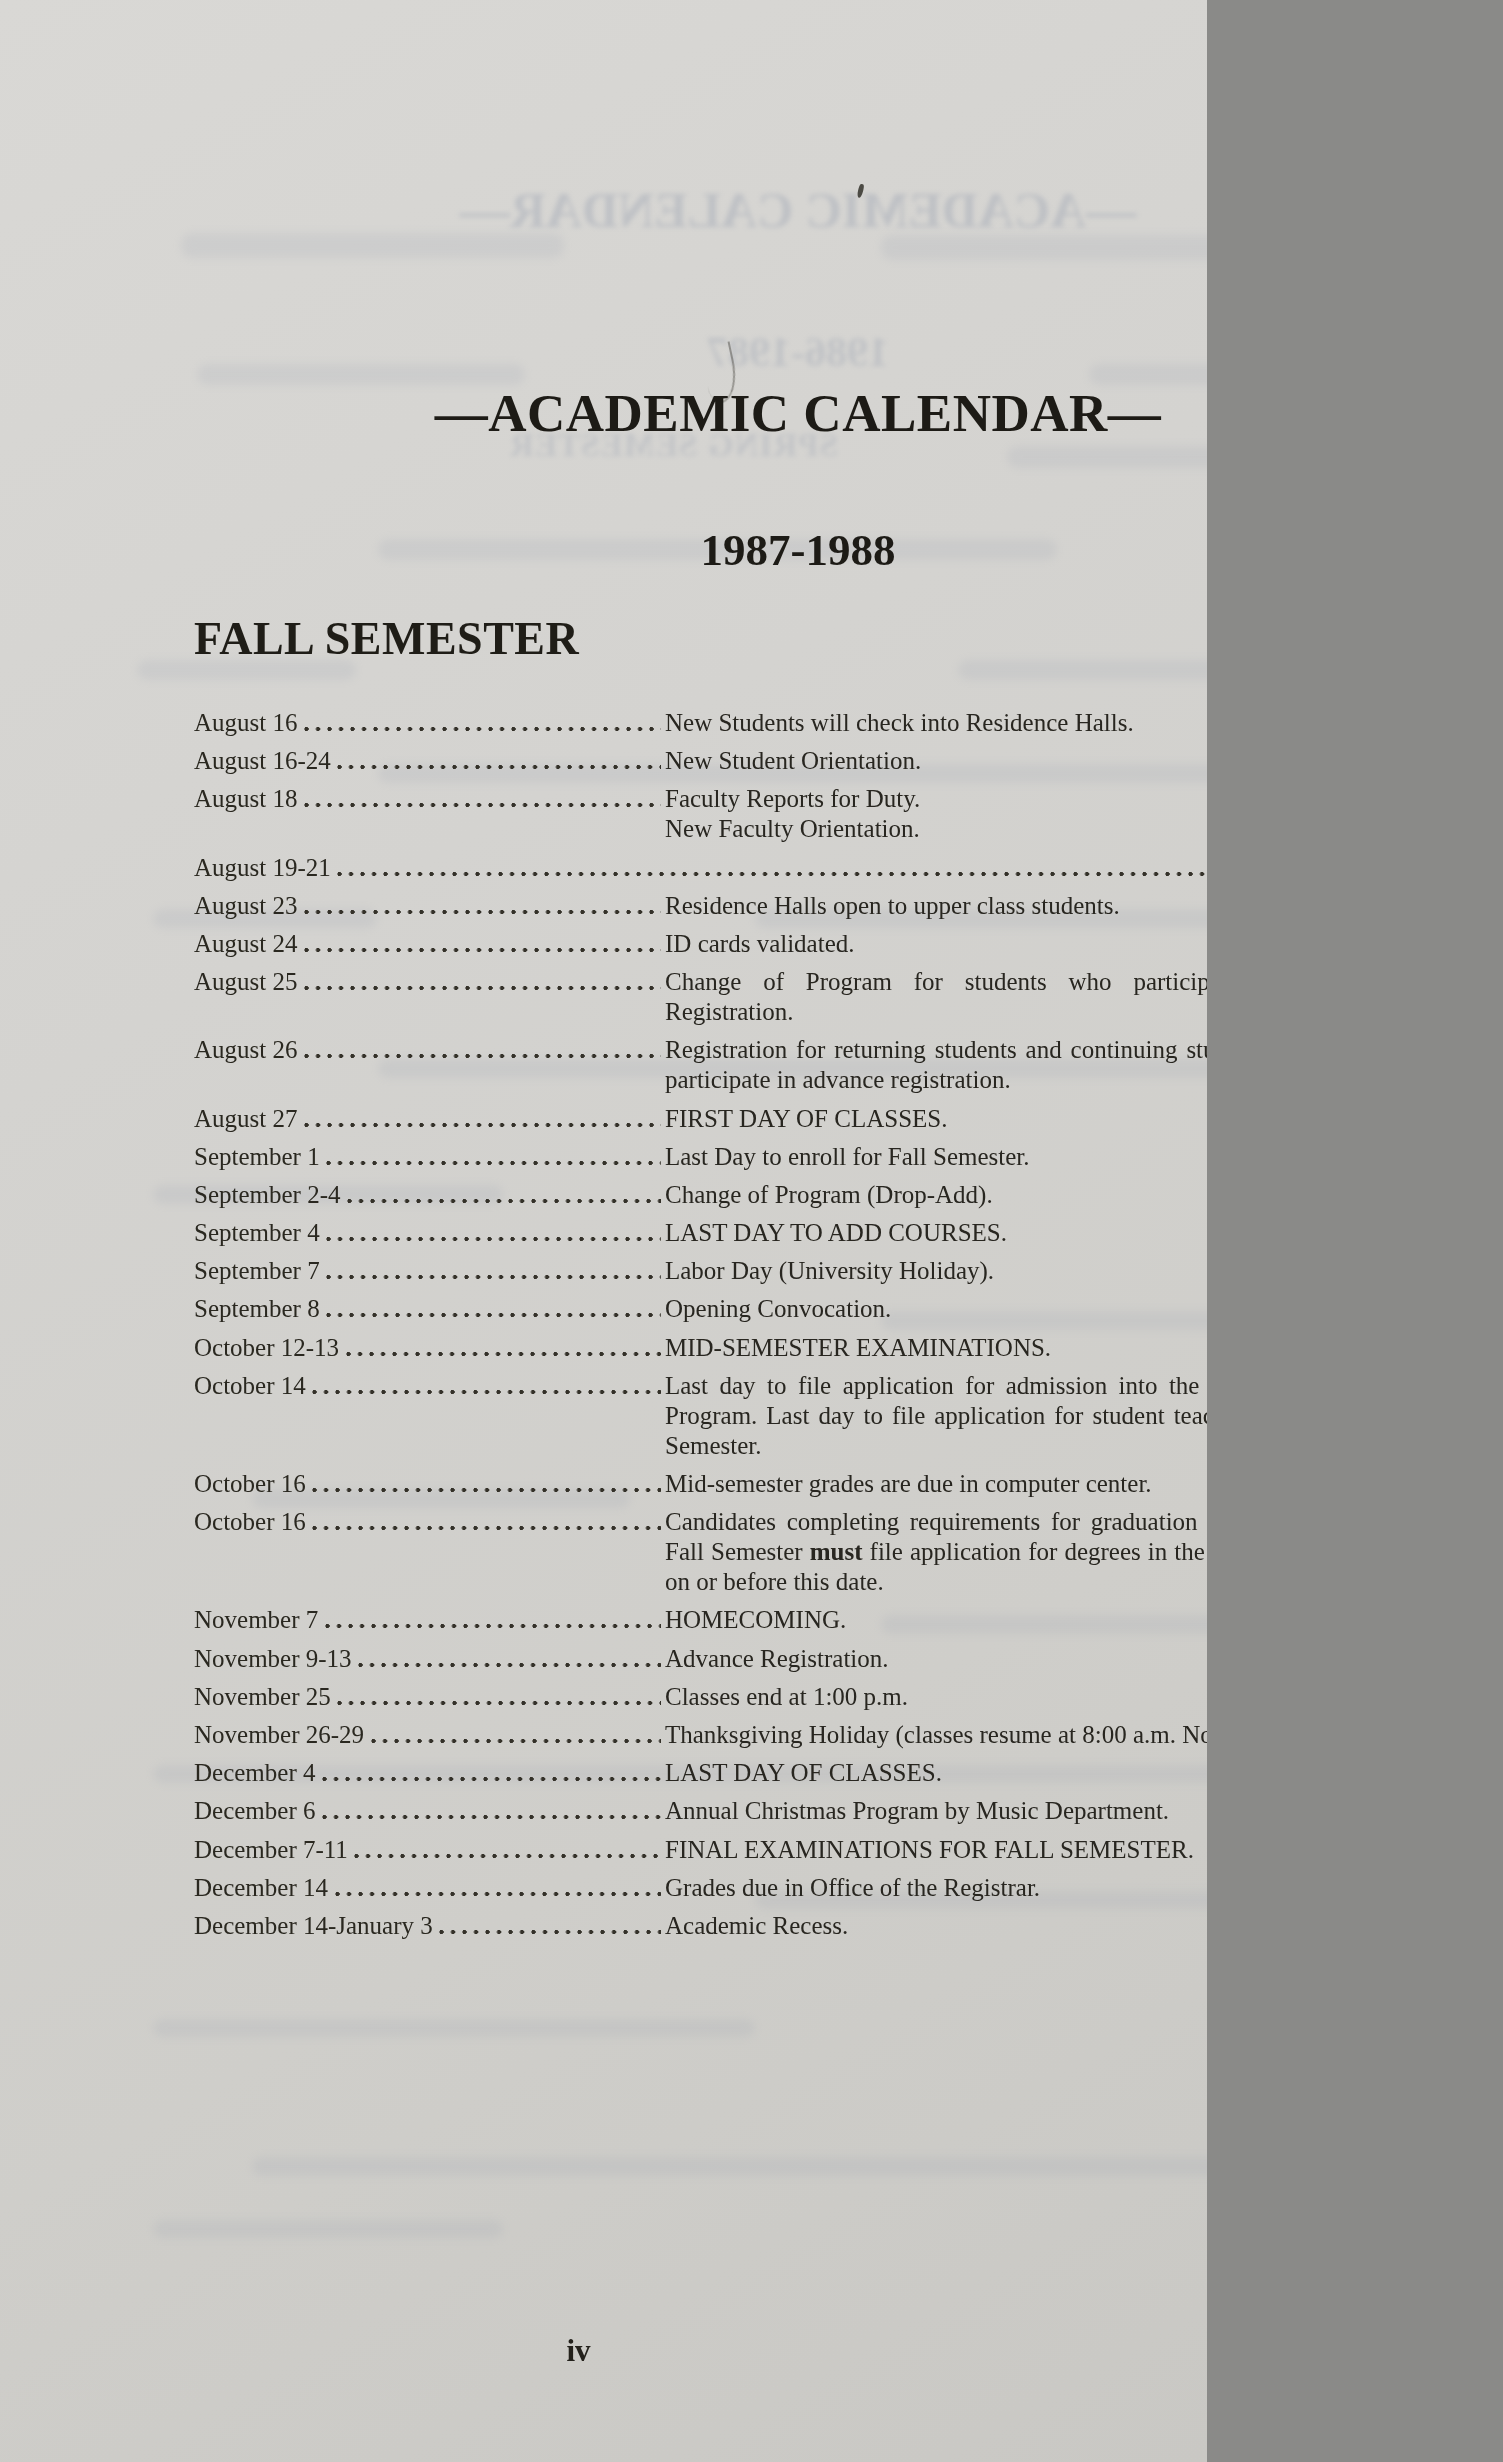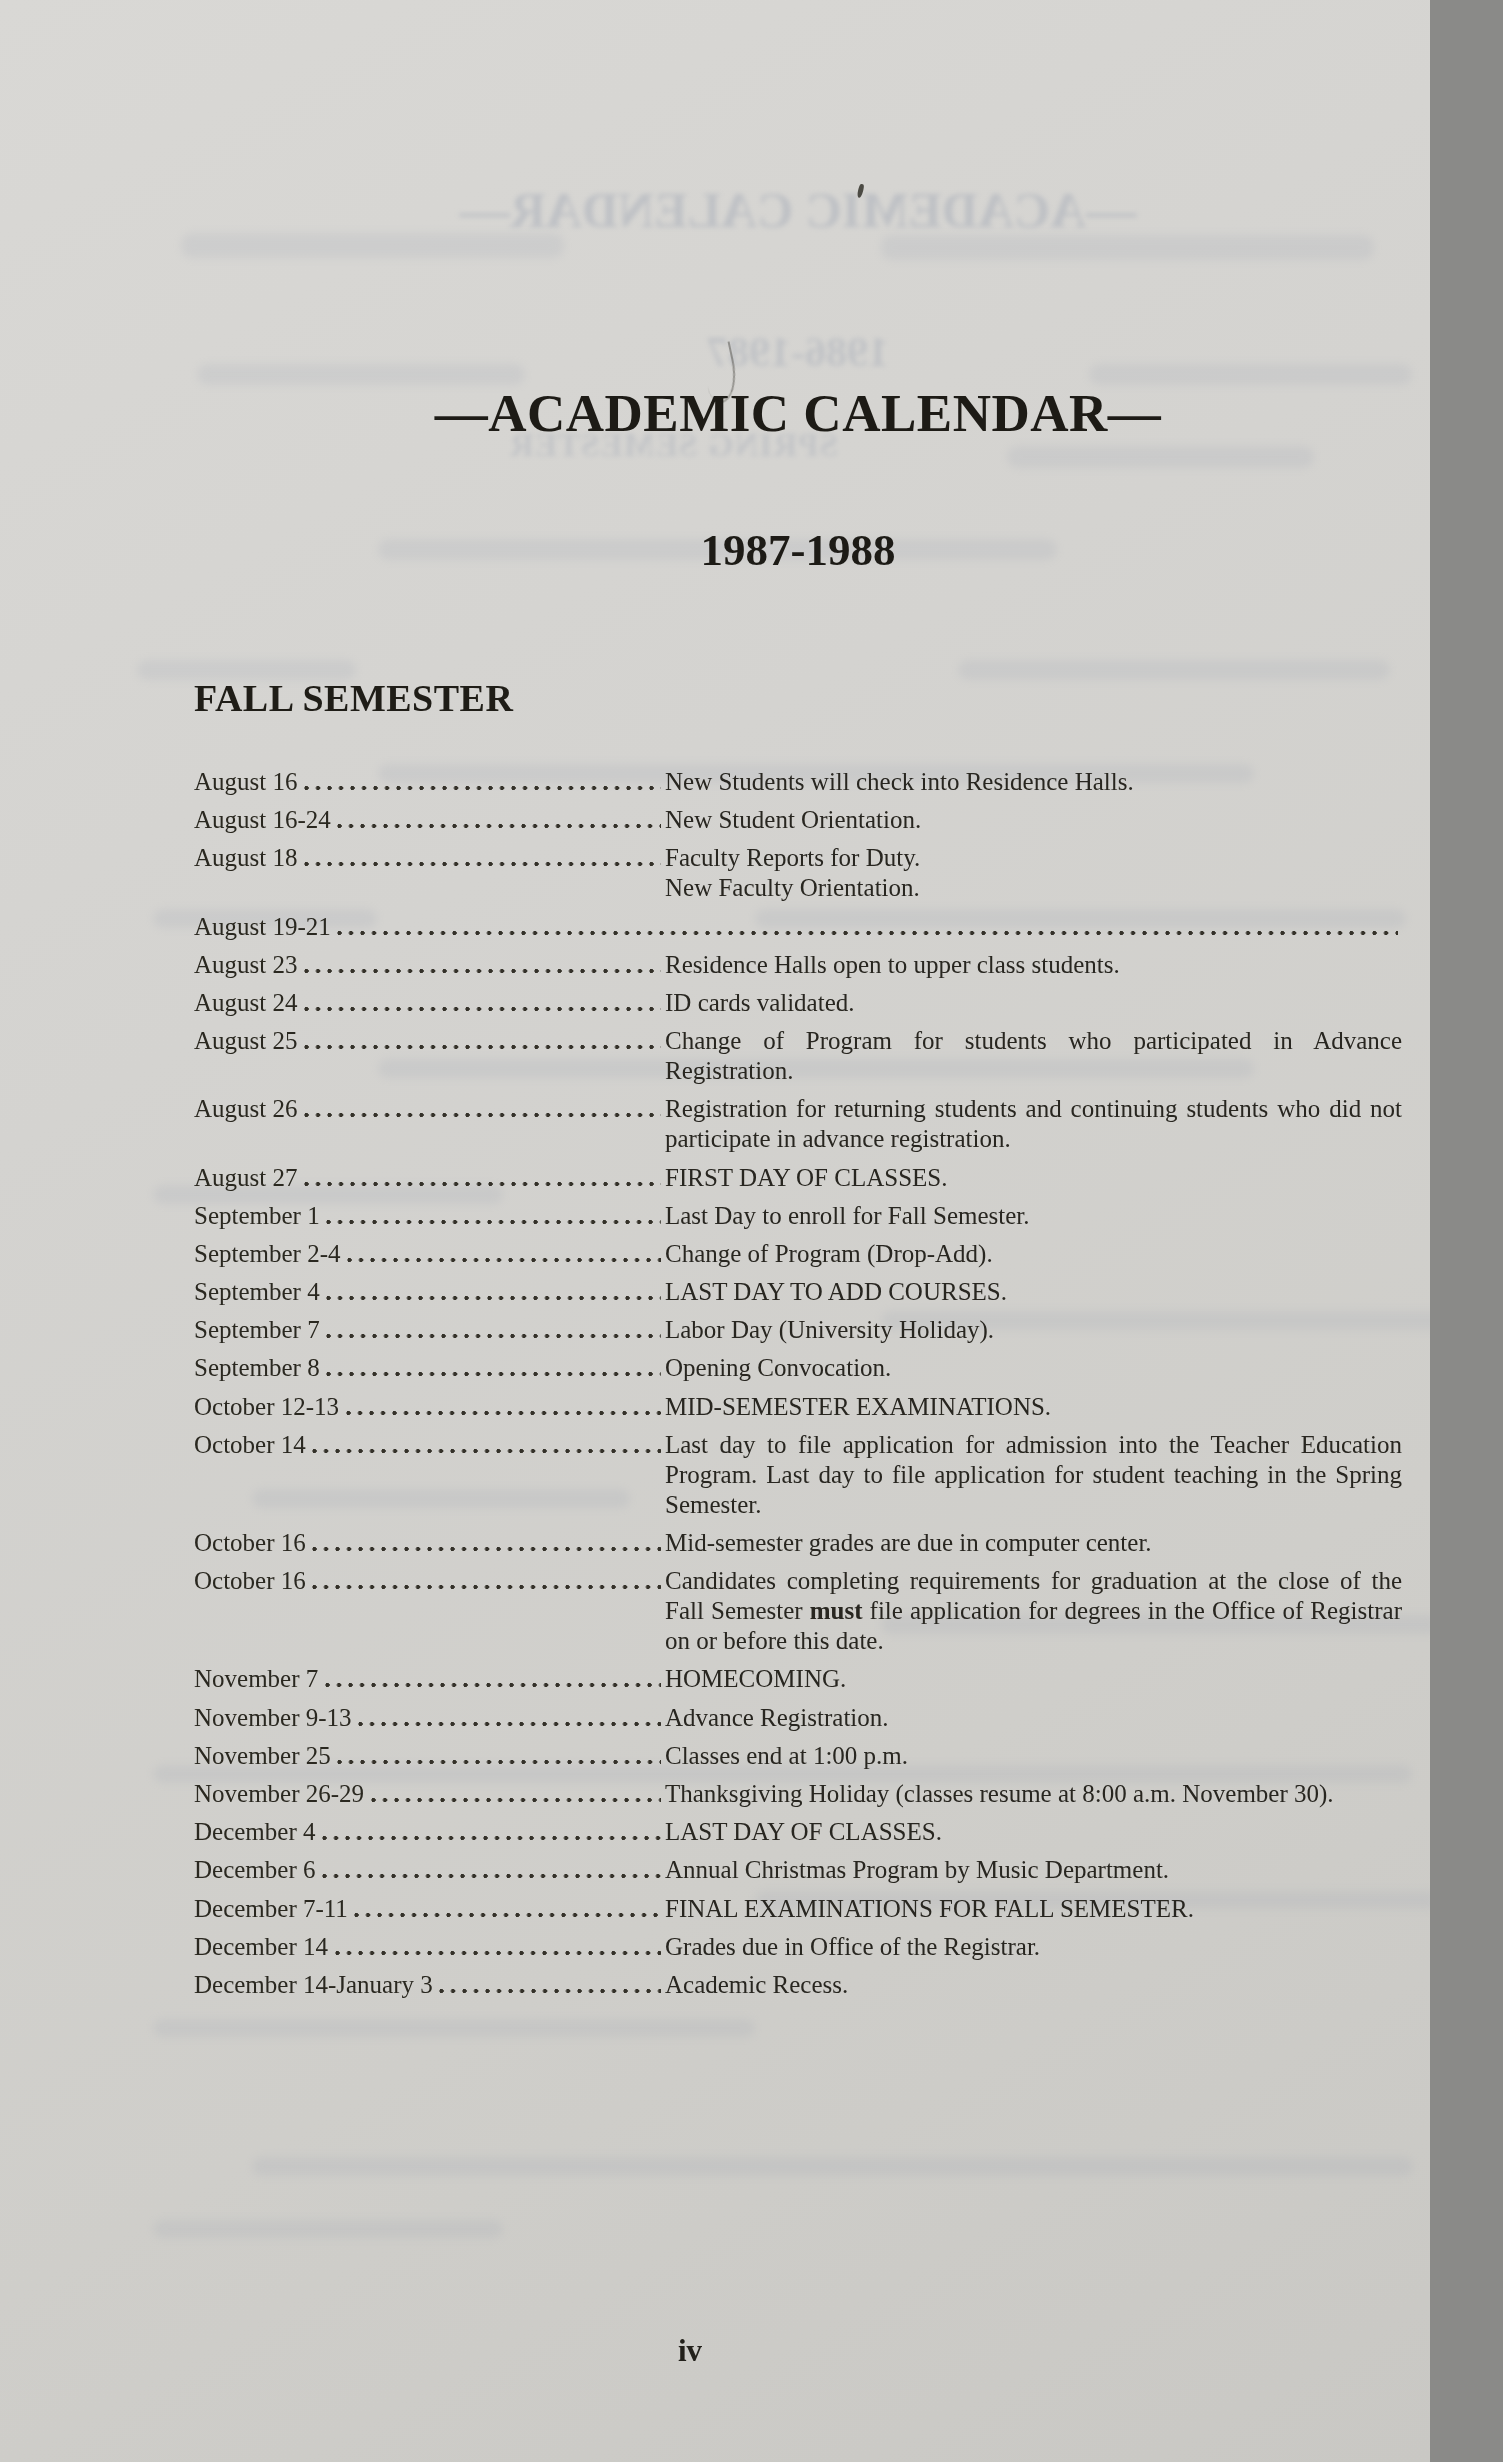--- a/index.html
+++ b/index.html
@@ -1,19 +1,19 @@
 <!DOCTYPE html>
 <html style="font-size:8.8px"><head>
 <meta charset="utf-8">
 <style>
   html,body{margin:0;padding:0;}
   body{background:#8a8a88;font-family:"Liberation Serif","DejaVu Serif",serif;}
   .page{
     position:relative;
-    width:1430px;height:2462px;
+    width:1207px;height:2462px;
     background:linear-gradient(150deg,#d9d8d5 0%,#d4d3d0 35%,#cfceca 70%,#c9c8c4 100%);
     overflow:hidden;
     color:#29271f;
   }
   .content{
     position:absolute;
     left:194px;top:383px;
     width:1208px;
   }
   .doc-title{
@@ -27,22 +27,22 @@
   }
   .doc-year{
     margin:81px 0 0 0;
     text-align:center;
     font-size:45px;
     line-height:50px;
     font-weight:bold;
     color:#1d1b16;
   }
   .section-heading{
-    margin:105px 0 0 0;
-    font-size:38px;
+    margin:46px 0 0 0;
+    font-size:46px;
     line-height:36px;
     font-weight:bold;
     letter-spacing:0.5px;
     color:#1f1d17;
   }
   .entries{margin-top:51px;}
   .entry{
     display:flex;
     align-items:flex-start;
     margin-bottom:8.2px;

